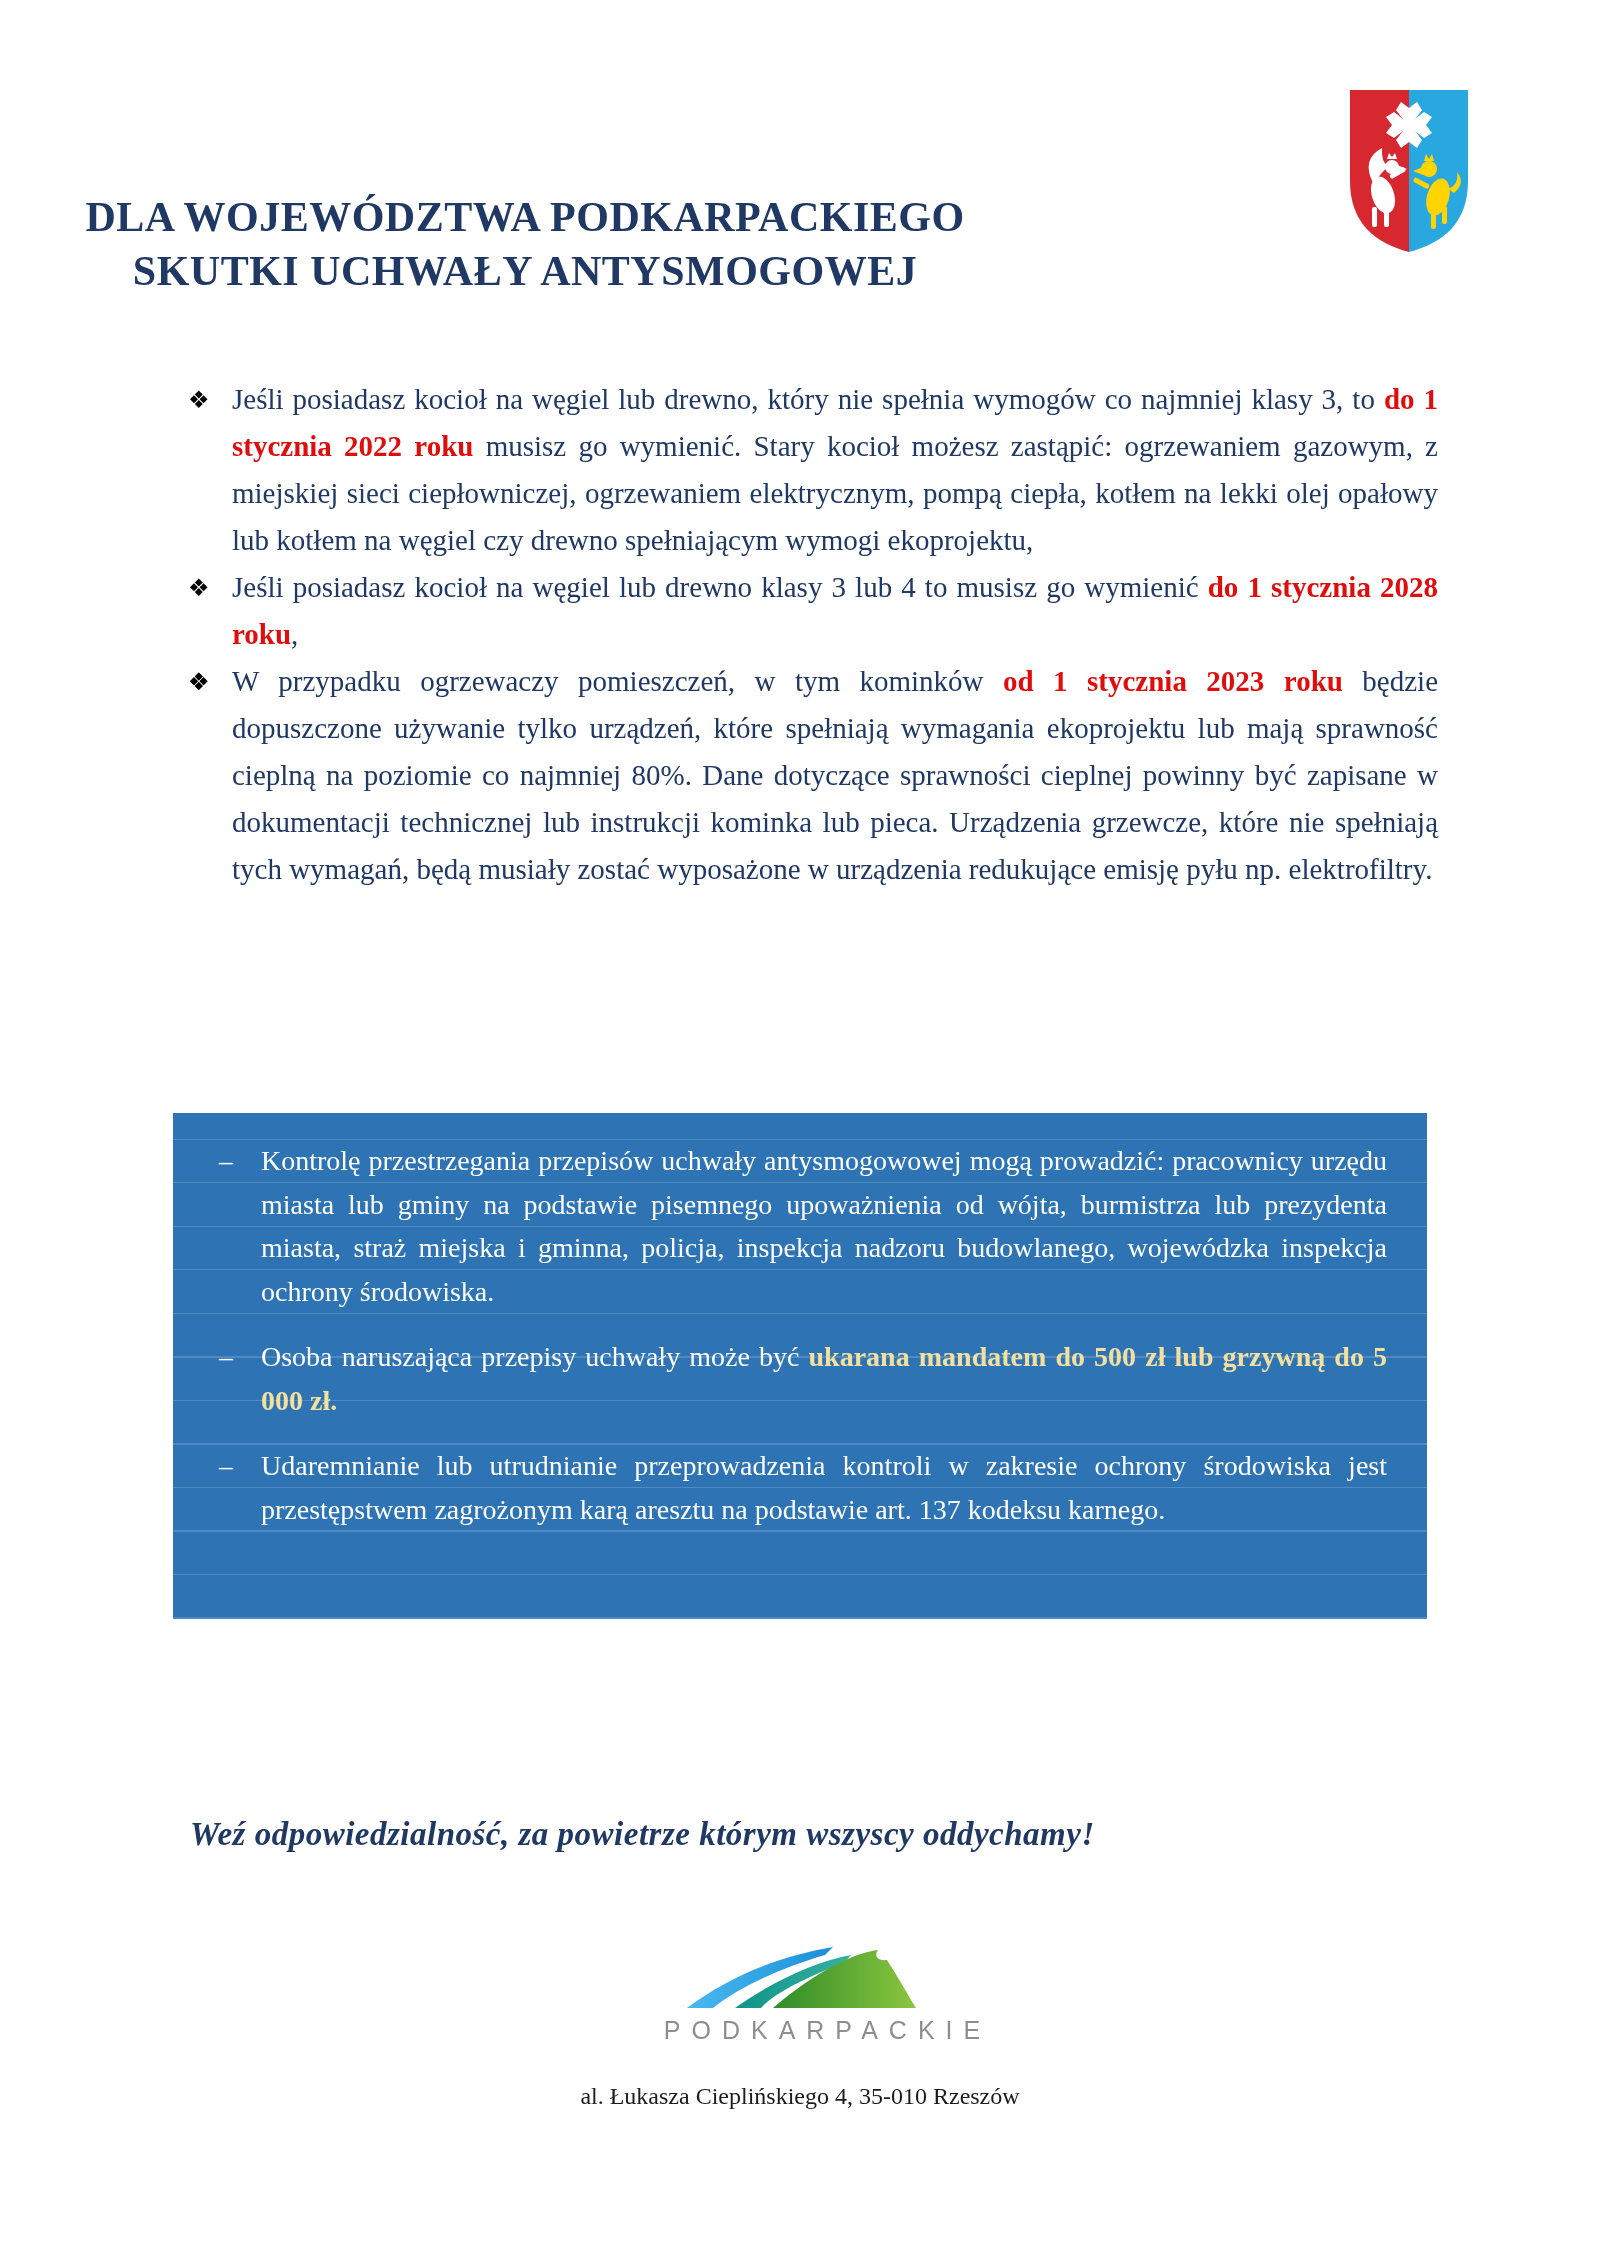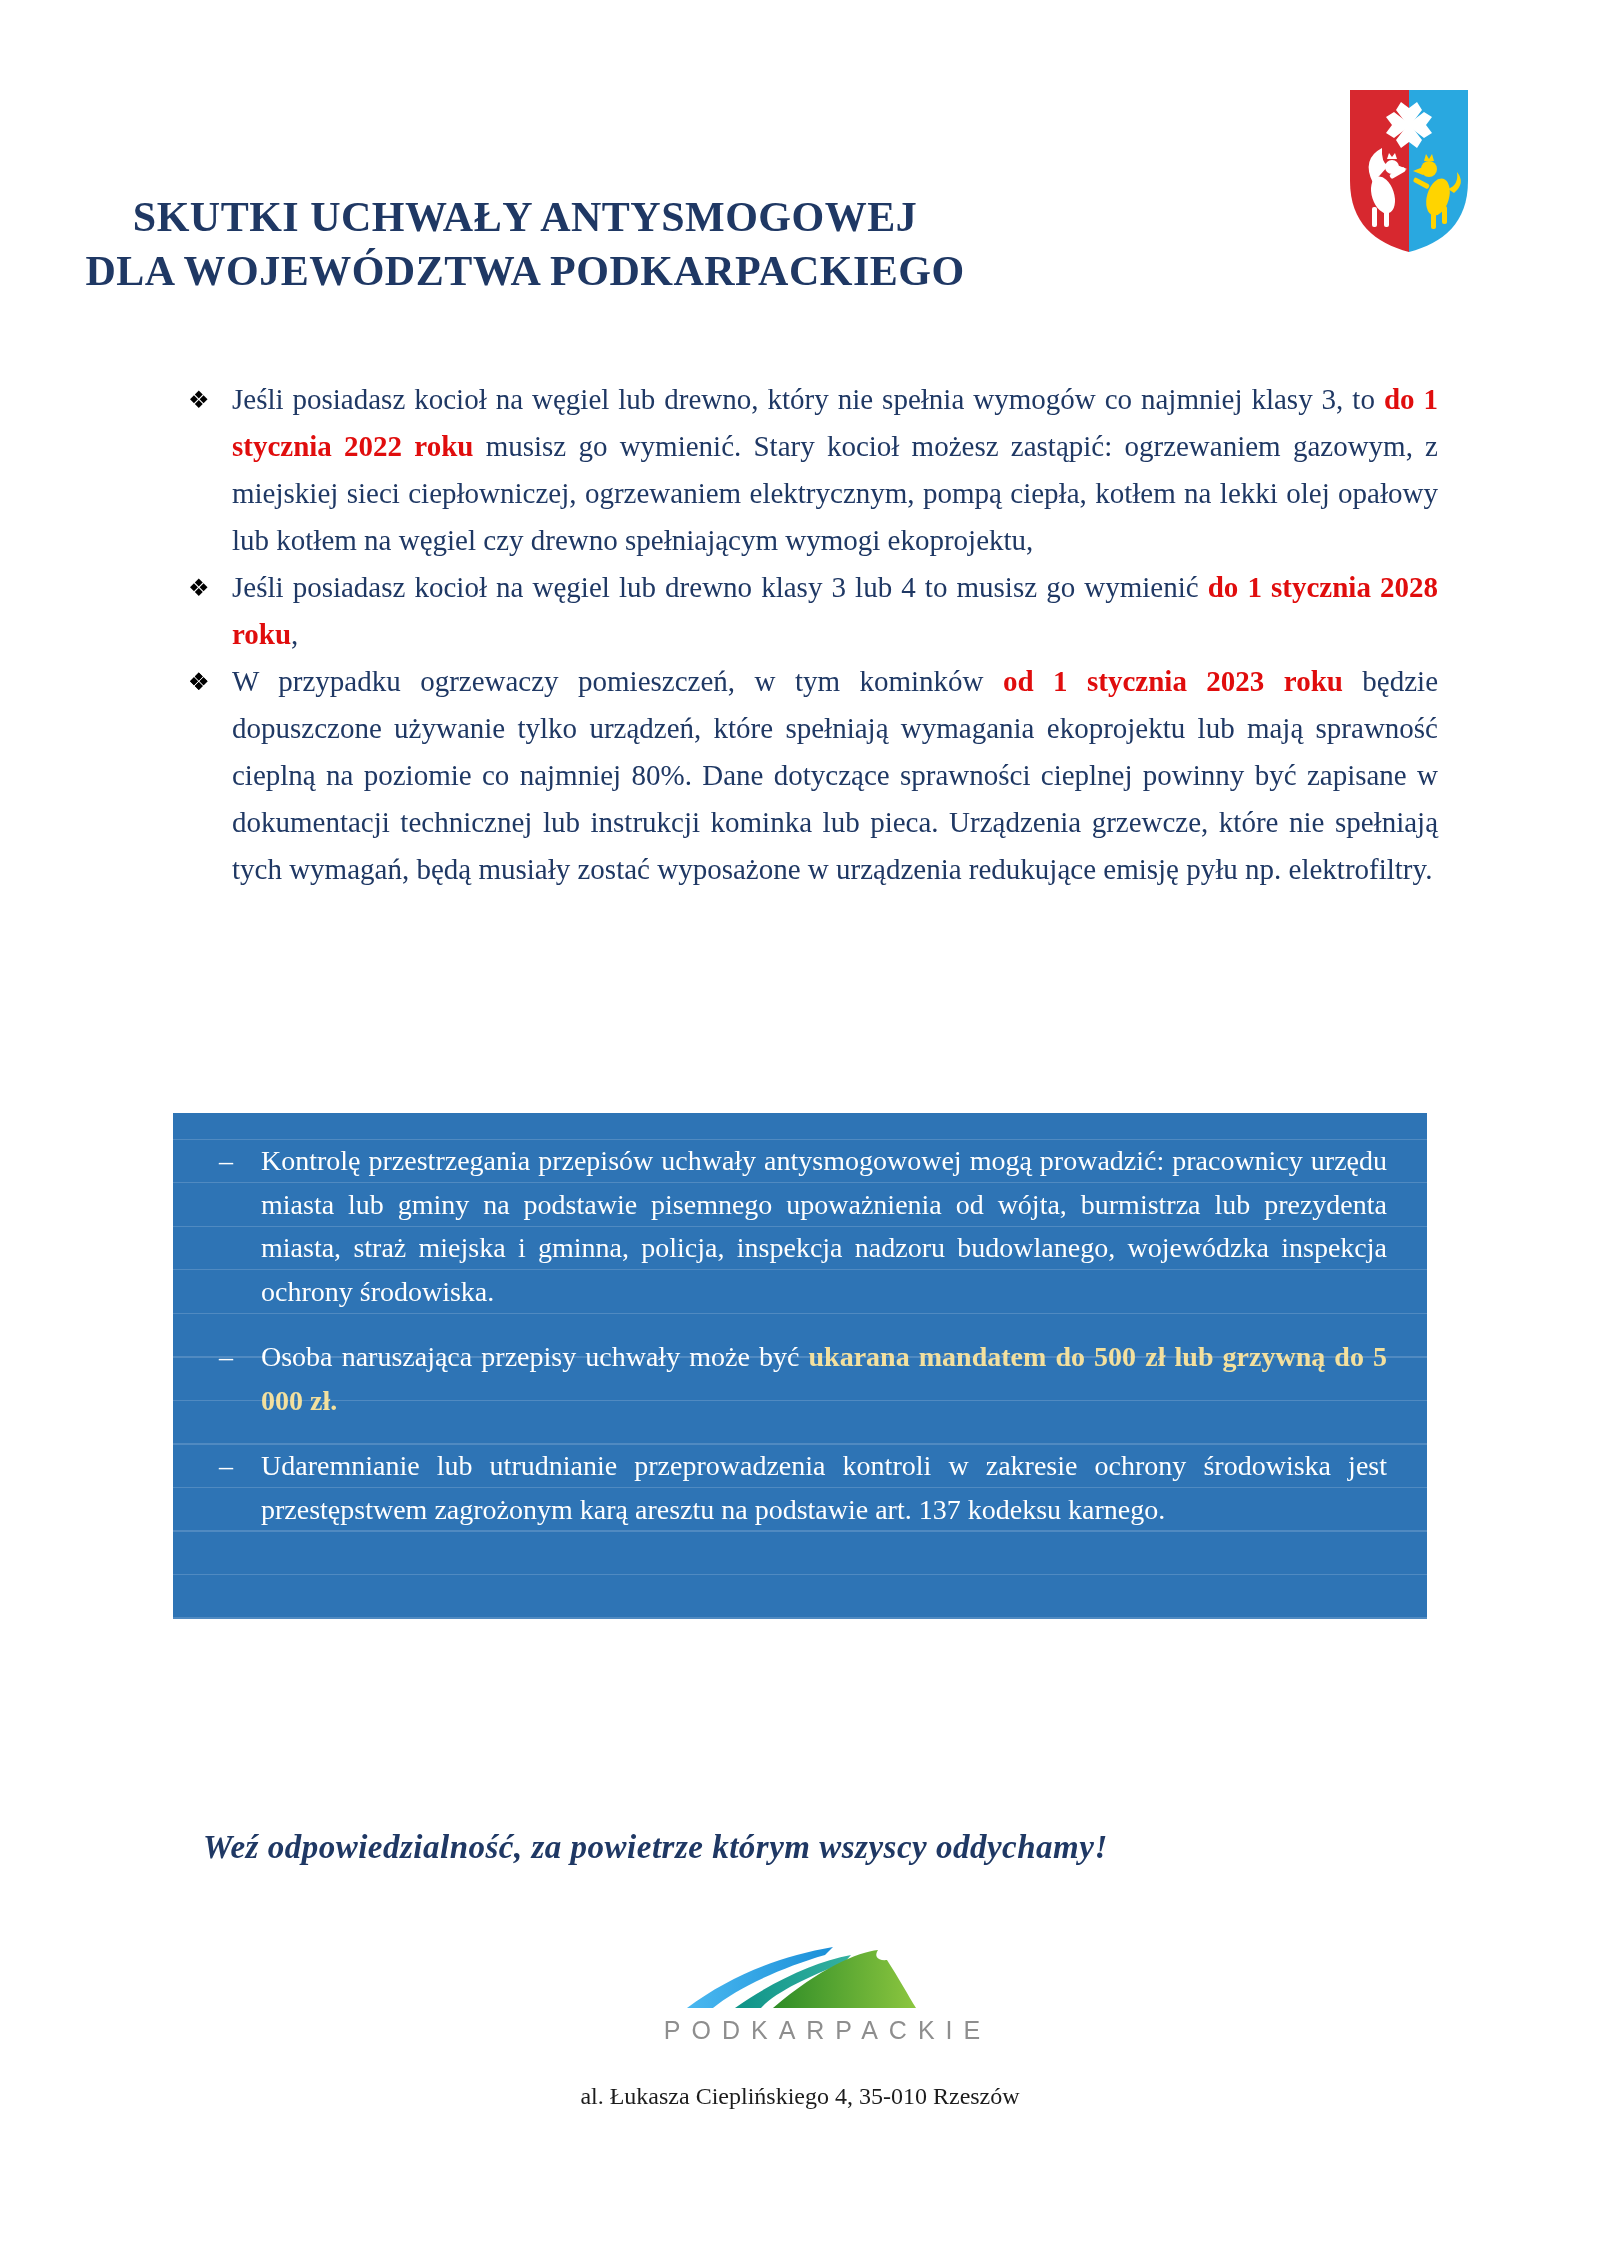--- a/index.html
+++ b/index.html
@@ -38,21 +38,21 @@
   .k-body{
     height:506px;box-sizing:border-box;background-color:var(--box_body_bg);
     background-image:repeating-linear-gradient(to bottom, rgba(255,255,255,.16) 0 1px, transparent 1px 43.5px);
     background-position:0 26px;
     padding:26px 40px 0 46px;color:#fff;font-size:28px;line-height:43.5px;text-align:justify;
   }
   .k-item{position:relative;padding-left:42px;margin:0 0 22px 0;}
   .k-marker{position:absolute;left:0;top:0;}
   
   .closing{
-    position:absolute;left:190px;top:1816px;margin:13px;
+    position:absolute;left:190px;top:1816px;margin:0;
     color:var(--navy);font-size:33px;font-weight:bold;font-style:italic;letter-spacing:.5px;
   }
   
   .logo{position:absolute;left:0;top:1944px;width:100%;text-align:center;}
   .logo svg{display:block;margin:0 auto;}
   .logo-text{
     margin-top:0;font-family:"Liberation Sans",sans-serif;
     font-size:25px;letter-spacing:11px;color:#8e8e8e;text-indent:11px;margin-left:44px;
   }
   
@@ -100,22 +100,22 @@
       <path d="M78 82 l-10 4 10 4 z"></path>
       <path d="M79 76 l2 -7 3 5 3 -5 2 7 z"></path>
       <rect x="86" y="124" width="5" height="20" rx="2"></rect>
       <rect x="97" y="121" width="5" height="18" rx="2"></rect>
       <rect x="70" y="92" width="17" height="5" rx="2" transform="rotate(28 70 92)"></rect>
       <path d="M103 104 q11 -4 9 -17 q9 11 -3 21 z"></path>
     </g>
   </svg>
 
   <h1 class="title">
+    <span>DLA WOJEWÓDZTWA PODKARPACKIEGO</span>
     <span>SKUTKI UCHWAŁY ANTYSMOGOWEJ</span>
-    <span>DLA WOJEWÓDZTWA PODKARPACKIEGO</span>
   </h1>
 
   <ul class="bullets">
     <li>
       <span class="b-marker">❖</span>
       <span><span class="seg-normal">Jeśli posiadasz kocioł na węgiel lub drewno, który nie spełnia wymogów co najmniej klasy 3, to </span><span class="seg-red">do 1 stycznia 2022 roku</span><span class="seg-normal"> musisz go wymienić. Stary kocioł możesz zastąpić: ogrzewaniem gazowym, z miejskiej sieci ciepłowniczej, ogrzewaniem elektrycznym, pompą ciepła, kotłem na lekki olej opałowy lub kotłem na węgiel czy drewno spełniającym wymogi ekoprojektu,</span></span>
     </li>
     <li>
       <span class="b-marker">❖</span>
       <span><span class="seg-normal">Jeśli posiadasz kocioł na węgiel lub drewno klasy 3 lub 4 to musisz go wymienić </span><span class="seg-red">do 1 stycznia 2028 roku</span><span class="seg-normal">,</span></span>

